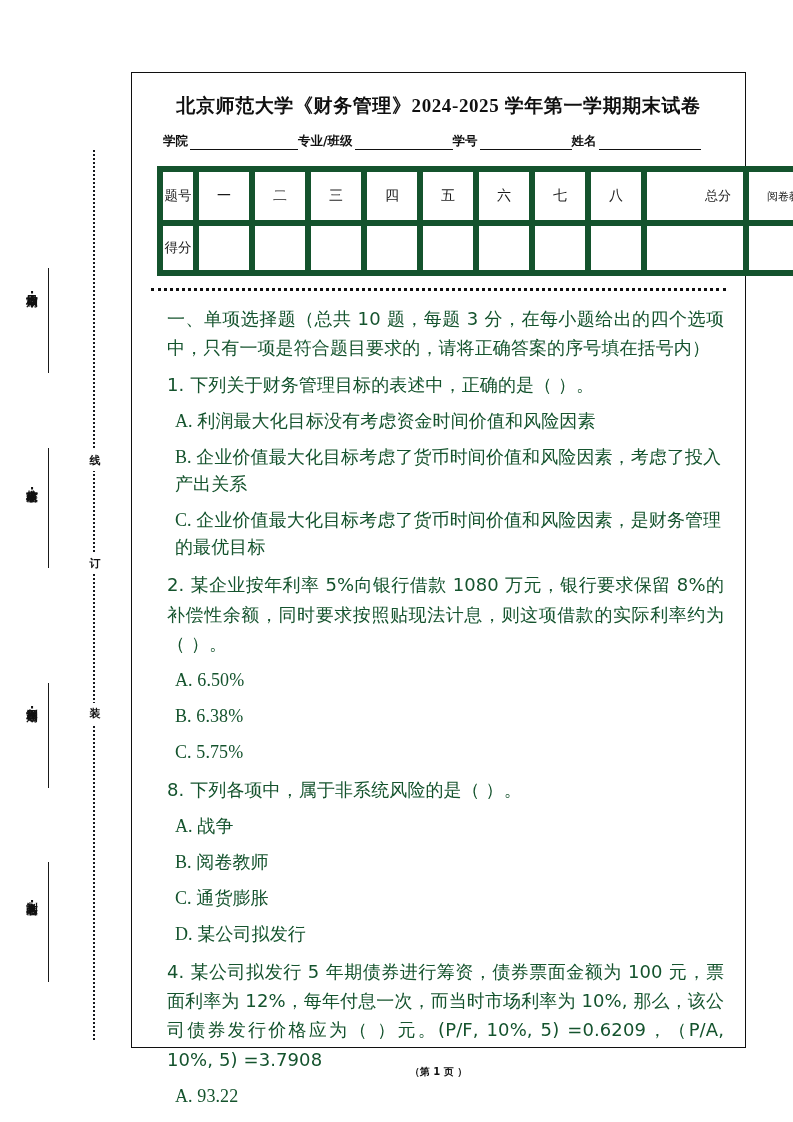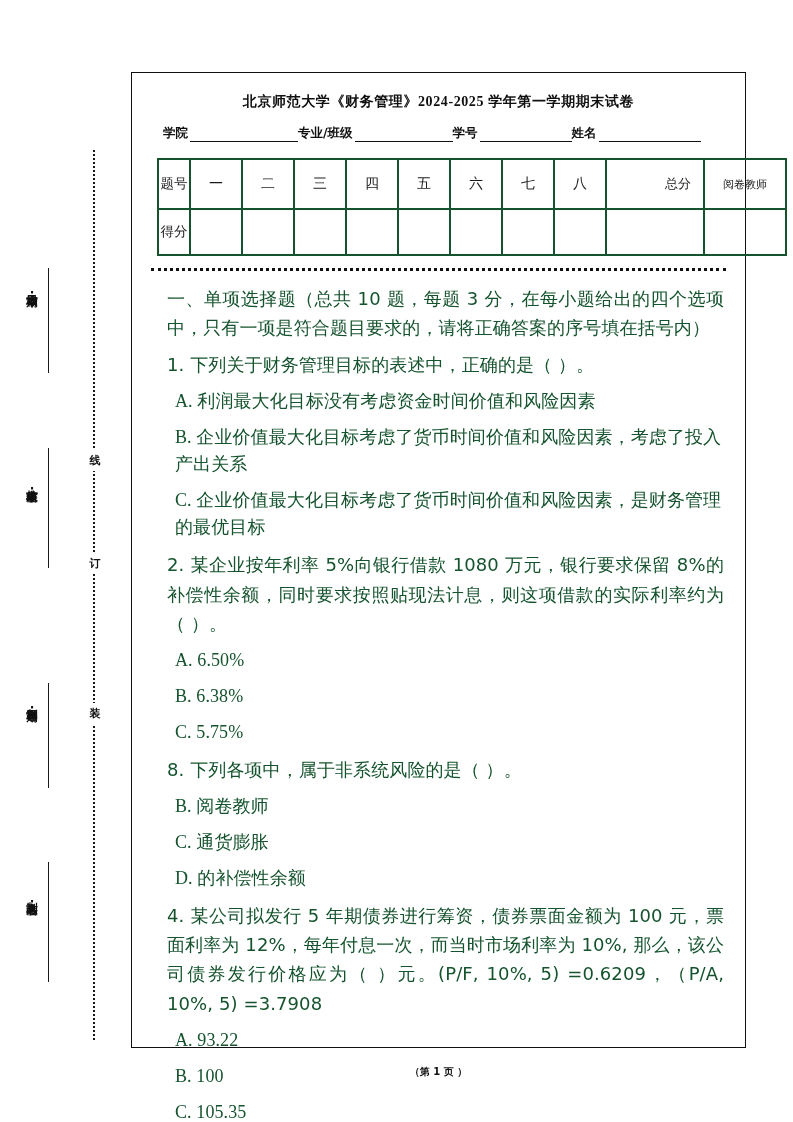--- a/index.html
+++ b/index.html
@@ -82,21 +82,21 @@
     box-sizing: border-box;
   }
 
   #sheet-inner {
     padding: 14px 17px 0 17px;
   }
 
   #exam-title {
     text-align: center;
     font-family: "Liberation Serif", "DejaVu Serif", serif;
-    font-size: 14px;
+    font-size: 19px;
     font-weight: bold;
     letter-spacing: 0.6px;
     margin: 6px 0 4px 0;
     white-space: nowrap;
   }
 
   
   #info-row {
     display: flex;
     align-items: flex-end;
@@ -119,21 +119,21 @@
   .blank-d { width: 102px; }
 
   
   #score-table {
     margin: 16px 6px 0 8px;
     border-collapse: collapse;
     width: calc(100% - 14px);
     table-layout: fixed;
   }
   #score-table td {
-    border: 2px solid #14532d;
+    border: 6px solid #14532d;
     text-align: center;
     vertical-align: middle;
     font-family: "Liberation Serif", "DejaVu Serif", serif;
     font-size: 14px;
     color: #1a1a1a;
   }
   #score-table td.rowhead {
     width: 30px;
     line-height: 1.12;
     padding: 2px 0;
@@ -277,23 +277,24 @@
       <div class="q-opt">A. 利润最大化目标没有考虑资金时间价值和风险因素</div>
       <div class="q-opt">B. 企业价值最大化目标考虑了货币时间价值和风险因素，考虑了投入产出关系</div>
       <div class="q-opt">C. 企业价值最大化目标考虑了货币时间价值和风险因素，是财务管理的最优目标</div>
 
       <div class="q-stem">2. 某企业按年利率 5%向银行借款 1080 万元，银行要求保留 8%的补偿性余额，同时要求按照贴现法计息，则这项借款的实际利率约为（  ）。</div>
       <div class="q-opt">A. 6.50%</div>
       <div class="q-opt">B. 6.38%</div>
       <div class="q-opt">C. 5.75%</div>
 
       <div class="q-stem">8. 下列各项中，属于非系统风险的是（  ）。</div>
+      <div class="q-opt">A. 战争</div>
       <div class="q-opt">B. 阅卷教师</div>
       <div class="q-opt">C. 通货膨胀</div>
-      <div class="q-opt">D. 的补偿性余额</div>
+      <div class="q-opt">D. 某公司拟发行</div>
 
       <div class="q-stem">4. 某公司拟发行 5 年期债券进行筹资，债券票面金额为 100 元，票面利率为 12%，每年付息一次，而当时市场利率为 10%, 那么，该公司债券发行价格应为（  ）元。(P/F, 10%, 5) =0.6209，（P/A, 10%, 5) =3.7908</div>
       <div class="q-opt">A. 93.22</div>
       <div class="q-opt">B. 100</div>
       <div class="q-opt">C. 105.35</div>
 
     </div>
   </div>
 </div>
 

